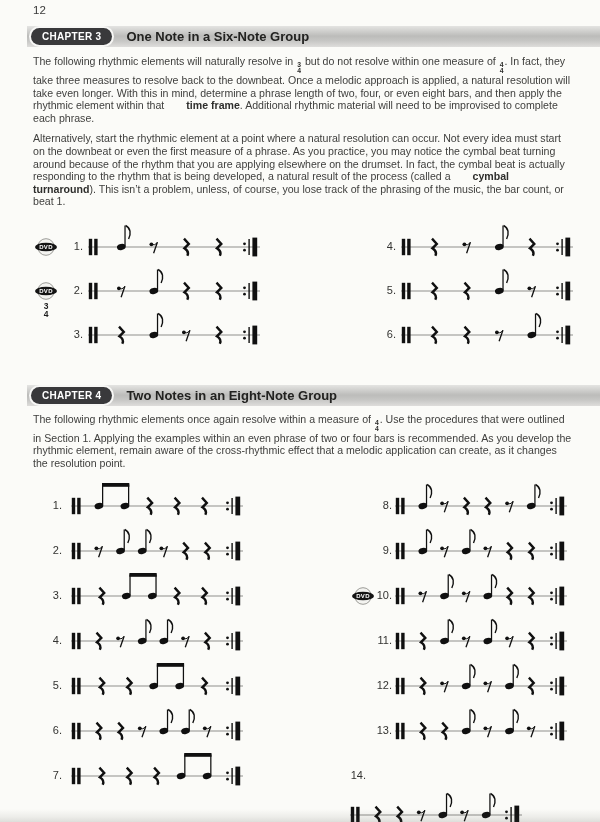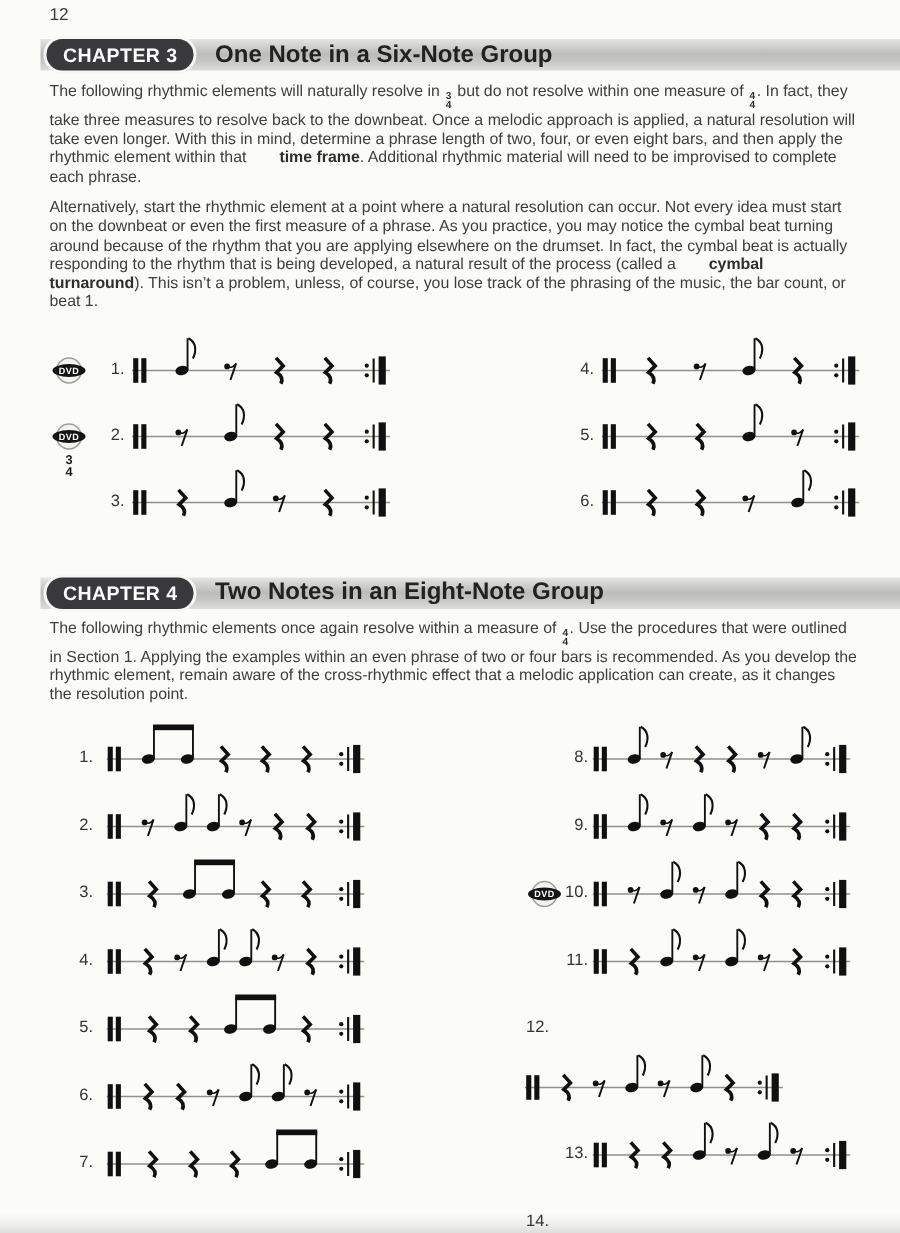--- a/index.html
+++ b/index.html
@@ -21,31 +21,31 @@
     margin:10px 0 0 27px;
     height:21px;
     display:flex;align-items:center;
     background:linear-gradient(180deg,#e4e4e2 0%,#bcbcba 48%,#c4c4c2 70%,#dفdfdd 100%);
     background:linear-gradient(180deg,#e4e4e2 0%,#bcbcba 48%,#c6c6c4 70%,#dedddb 100%);
   }
   .chapter-badge{
     margin-left:4px;
     background:#39393b;
     color:#fff;
-    font-size:13px;
+    font-size:10px;
     font-weight:bold;
     letter-spacing:.3px;
     padding:3px 11px 3.5px 11px;
     border-radius:12px;
     box-shadow:0 0 0 2px #f7f7f5;
     white-space:nowrap;
   }
   .chapter-title{
     margin-left:14px;
-    font-size:16px;
+    font-size:13px;
     font-weight:bold;
     color:#222220;
   }
   p.body-text{
     margin:8px 28px 0 33px;
     font-size:10.6px;
     line-height:12.6px;
     color:#3e3e3c;
   }
   p.body-text b{color:#2e2e2c;margin-left:19px;}
@@ -531,21 +531,21 @@
               <path d="M 74.8,29.3 L 71.0,40.3" stroke="#101010" stroke-width="1.3" fill="none"></path>
               <ellipse cx="92.8" cy="34" rx="4.4" ry="3.1" transform="rotate(-12 92.8 34)" fill="#101010"></ellipse>
               <rect x="95.9" y="12.5" width="1.25" height="21" fill="#101010"></rect>
               <path d="M 97.1,12.5 C 102.1,15 102.8,20.5 100.1,26" stroke="#101010" stroke-width="1.4" fill="none"></path>
               <circle cx="112.1" cy="31.3" r="1.9" fill="#101010"></circle>
               <path d="M 118.1,29.3 Q 115.1,33.6 111.7,30.6" stroke="#101010" stroke-width="1" fill="none"></path>
               <path d="M 118.1,29.3 L 114.3,40.3" stroke="#101010" stroke-width="1.3" fill="none"></path>
               <path d="M 133.9,25.6 L 138.7,30.9 L 134.3,35.3 Q 139.4,38.4 137.2,42.8" stroke="#101010" stroke-width="2.4" fill="none"></path>
             </svg>
           </div>
-          <div class="ex-row" style="margin-bottom: -1px; flex-direction: column;">
+          <div class="ex-row" style="margin-bottom: -1px;">
             <div class="icon-slot" style="width: 26px;"></div>
             <span class="ex-num" style="width: 16px; padding-right: 3px;">12.</span>
             <svg class="staff-svg" width="172" height="46" viewBox="0 0 172 46">
               <line x1="0" y1="34" x2="172" y2="34" stroke="#8f8f8c" stroke-width="1"></line>
               <rect x="0.8" y="25.8" width="3.4" height="16.4" fill="#101010"></rect>
               <rect x="6.2" y="25.8" width="3.4" height="16.4" fill="#101010"></rect>
               <circle cx="156.5" cy="30.8" r="1.4" fill="#101010"></circle>
               <circle cx="156.5" cy="37.2" r="1.4" fill="#101010"></circle>
               <rect x="160.4" y="26" width="1.4" height="16" fill="#101010"></rect>
               <rect x="164.4" y="24.6" width="4.8" height="18.8" fill="#101010"></rect>

